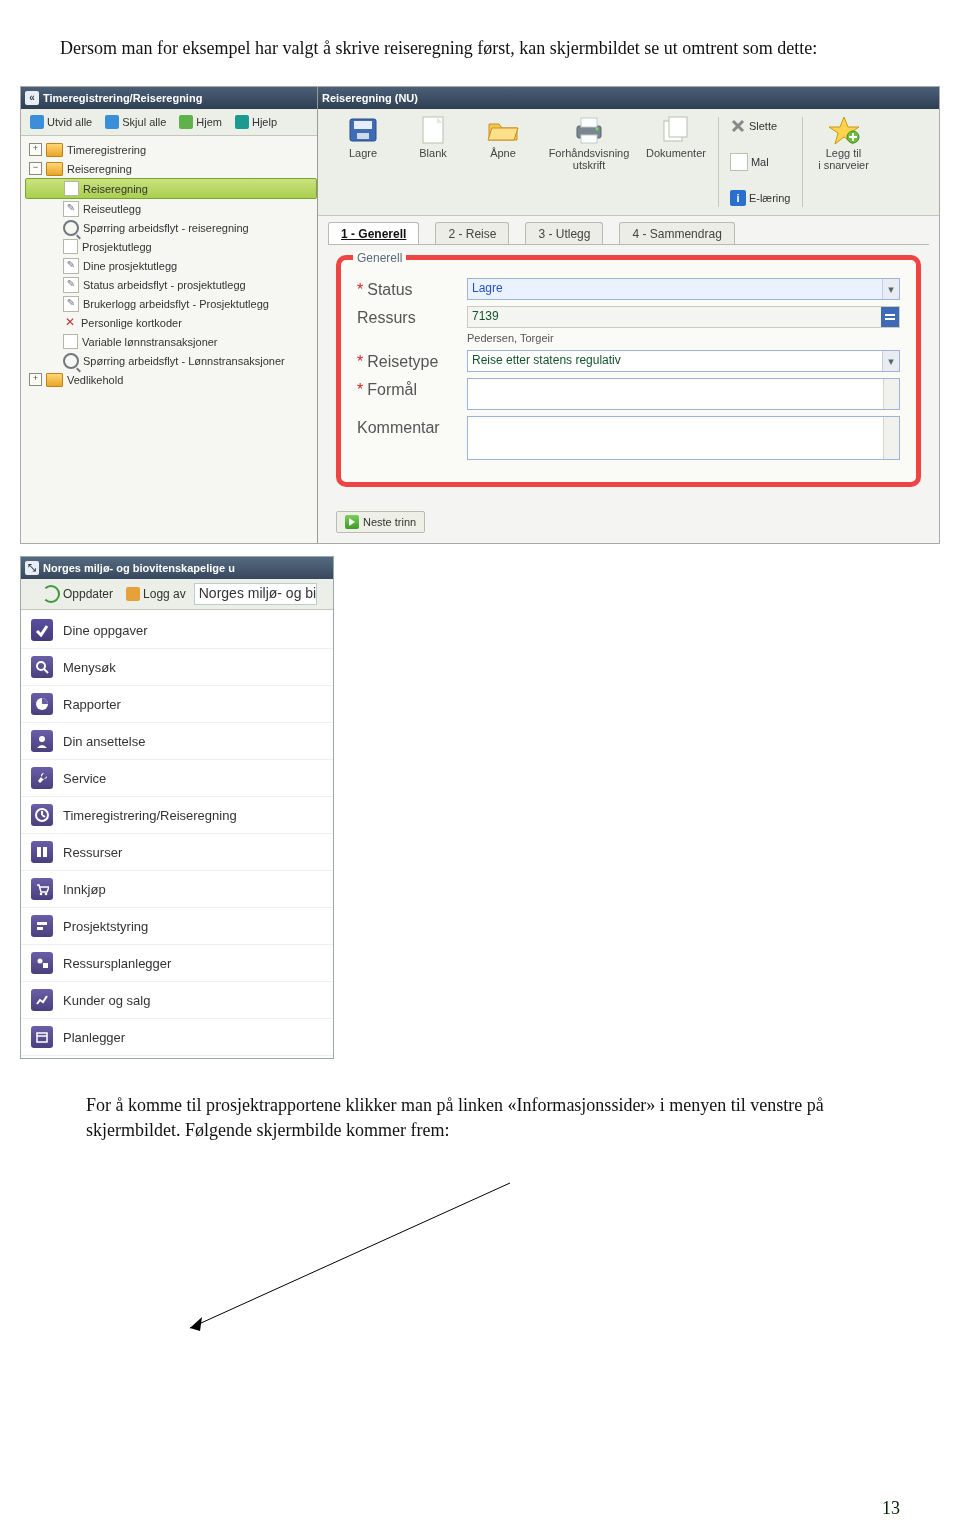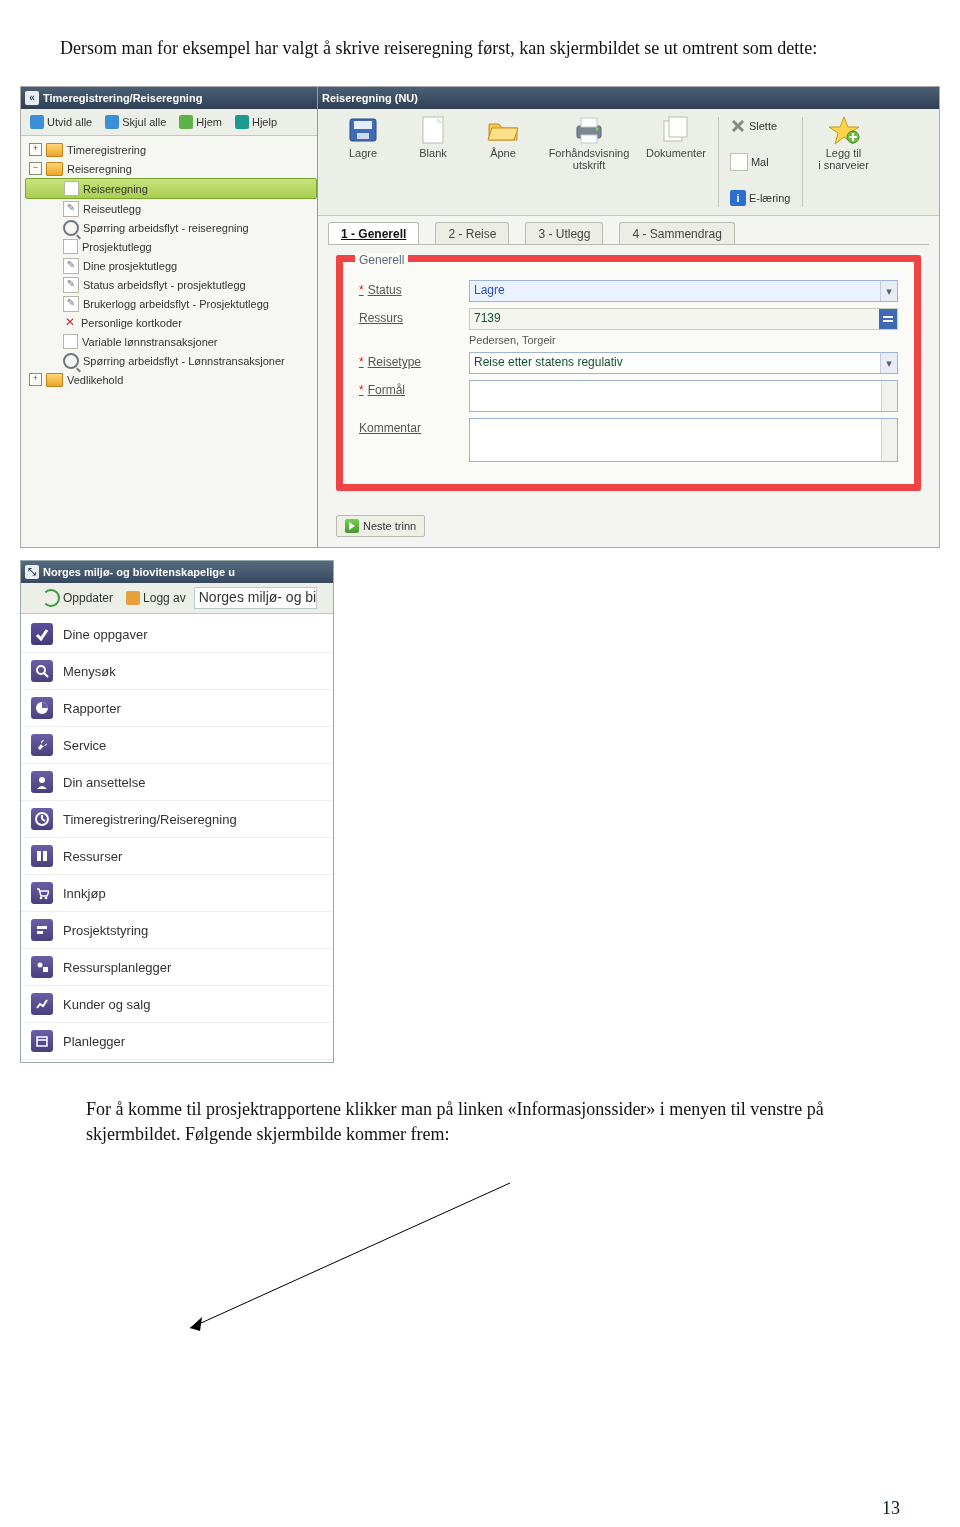--- a/index.html
+++ b/index.html
@@ -42,24 +42,24 @@
   .sep-v{width:1px;align-self:stretch;background:#c5c7bd;margin:2px 6px;}
   .svg{display:block}
   
   .tabs{display:flex;align-items:flex-end;gap:16px;padding:6px 10px 0 10px;background:#f4f5f2;}
   .tab{padding:4px 12px 3px 12px;border:1px solid #b9bbb0;border-bottom:none;border-radius:3px 3px 0 0;
        background:#ecede6;color:#444;font-size:12px;}
   .tab.active{background:#fff;font-weight:bold;text-decoration:underline;color:#111;}
   .tabline{height:1px;background:#b9bbb0;margin:0 10px;}
   
   .formwrap{padding:10px 18px 18px 18px;}
-  .fieldset{border:7px solid #ef4444;border-radius:2px;padding:12px 16px 16px 16px;background:#fafbf7;position:relative;}
+  .fieldset{border:5px solid #ef4444;border-radius:10px;padding:12px 16px 16px 16px;background:#fafbf7;position:relative;}
   .legend{position:absolute;top:-9px;left:12px;background:#fafbf7;padding:0 4px;color:#5a6a7a;font-size:12px;}
   .frow{display:flex;align-items:flex-start;margin:6px 0;}
-  .flab{width:110px;color:#555;font-size:12px;padding-top:3px;text-decoration:underline;}
+  .flab{width:110px;color:#555;font-size:16px;padding-top:3px;}
   .req{color:#c22;margin-right:4px;}
   .fctl{flex:1;}
   .inp{width:100%;box-sizing:border-box;height:22px;border:1px solid #9cb4d6;background:#fff;padding:2px 4px;font-size:12px;color:#14532d;}
   .inp.sel{padding-right:18px;}
   .inp.ro{background:#f4f5f0;border-color:#c8cdbd;}
   .combo{position:relative;}
   .combo .dd{position:absolute;right:1px;top:1px;width:16px;height:20px;background:#e9ecf3;border-left:1px solid #c4cede;display:flex;align-items:center;justify-content:center;color:#566;}
   .subtext{font-size:11px;color:#555;padding-top:2px;}
   .ta{height:32px;resize:none;}
   .scrolly{position:absolute;right:1px;top:1px;bottom:1px;width:15px;background:#f1f2ee;border-left:1px solid #d4d6cc;}
@@ -383,33 +383,33 @@
               <svg width="14" height="14">
                 <circle cx="7" cy="7" r="6" fill="#fff"></circle>
                 <path d="M7 7 L7 1 A6 6 0 0 1 13 7 Z" fill="#6a5ea7"></path>
               </svg>
             </span>
           <span class="mlabel">Rapporter</span>
         </div>
         <div class="mrow">
           <span class="mico m-purple">
               <svg width="14" height="14">
-                <path d="M9 2 a3 3 0 1 0 3 3 l-7 7 -2 -2 z" fill="#fff"></path>
-              </svg>
-            </span>
-          <span class="mlabel">Service</span>
-        </div>
-        <div class="mrow">
-          <span class="mico m-purple">
-              <svg width="14" height="14">
                 <circle cx="7" cy="5" r="3" fill="#fff"></circle>
                 <path d="M2 14 q5 -6 10 0" fill="#fff"></path>
               </svg>
             </span>
           <span class="mlabel">Din ansettelse</span>
+        </div>
+        <div class="mrow">
+          <span class="mico m-purple">
+              <svg width="14" height="14">
+                <path d="M9 2 a3 3 0 1 0 3 3 l-7 7 -2 -2 z" fill="#fff"></path>
+              </svg>
+            </span>
+          <span class="mlabel">Service</span>
         </div>
         <div class="mrow">
           <span class="mico m-purple">
               <svg width="14" height="14">
                 <circle cx="7" cy="7" r="6" fill="none" stroke="#fff" stroke-width="2"></circle>
                 <line x1="7" y1="7" x2="7" y2="3" stroke="#fff" stroke-width="2"></line>
                 <line x1="7" y1="7" x2="10" y2="9" stroke="#fff" stroke-width="2"></line>
               </svg>
             </span>
           <span class="mlabel">Timeregistrering/Reiseregning</span>

